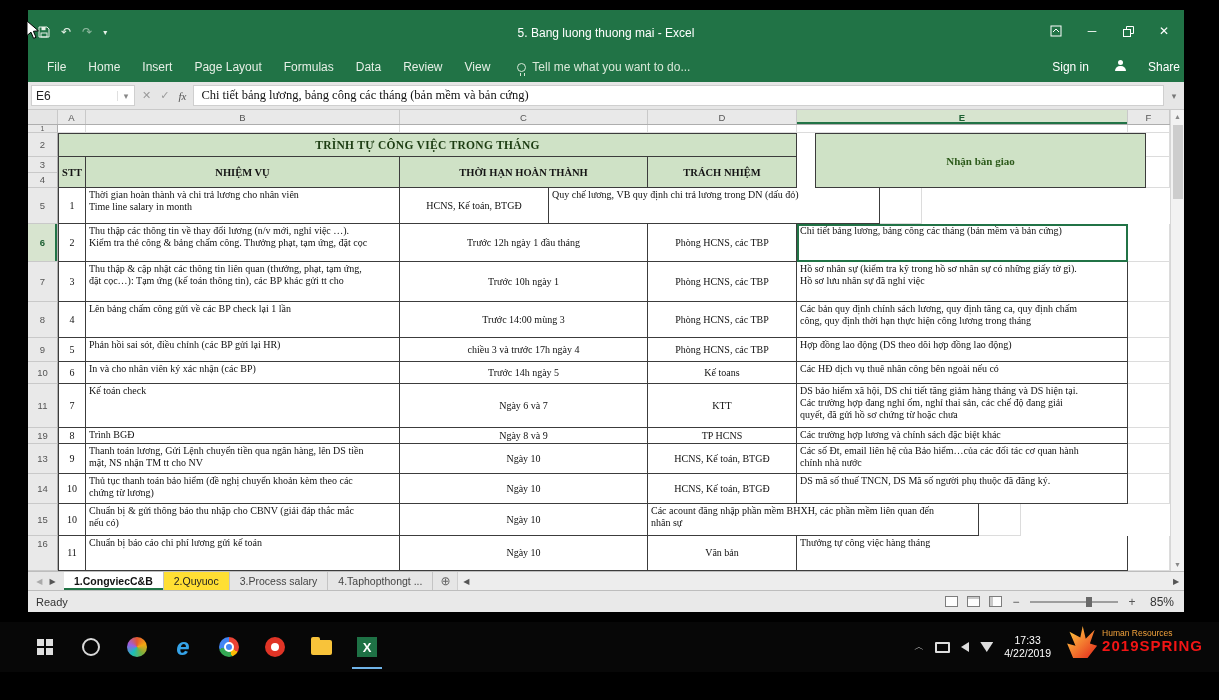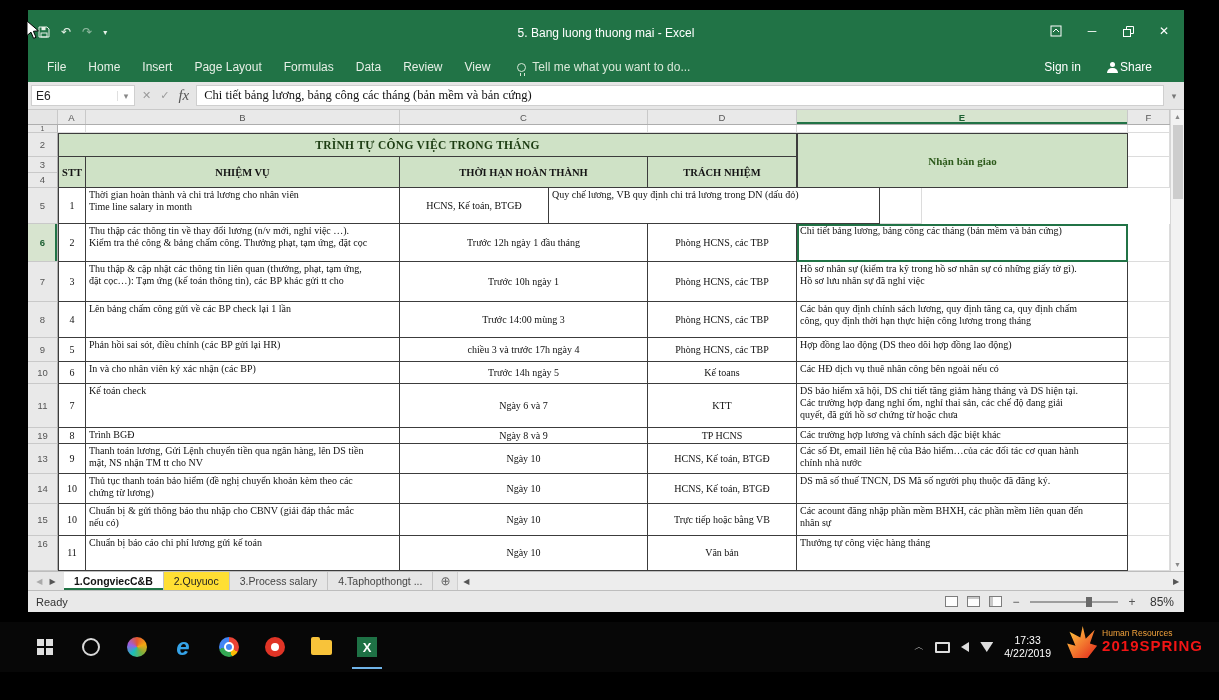--- a/index.html
+++ b/index.html
@@ -13,30 +13,30 @@
 .title{position:absolute;left:0;right:0;top:16px;text-align:center;font-size:12px;color:#fff}
 .wctrl{position:absolute;right:2px;top:8px;display:flex;align-items:center}
 .wbtn{width:36px;height:26px;display:flex;align-items:center;justify-content:center;color:#fff;font-size:12px}
 .tabsrow{height:30px;background:#217346;display:flex;align-items:center;color:#e6efe6;font-size:12px;flex:0 0 auto;padding-left:8px}
 .rtab{padding:0 11px;line-height:30px;cursor:default}
 .tellme{display:flex;align-items:center;gap:6px;margin-left:16px;color:#d8e8d8}
 .bulb{width:9px;height:9px;border:1px solid #d8e8d8;border-radius:50%;position:relative}
 .bulb:after{content:"";position:absolute;left:2px;top:9px;width:3px;height:3px;border-left:1px solid #d8e8d8;border-right:1px solid #d8e8d8}
 .rspacer{flex:1}
 .signin{margin-right:26px;color:#fff}
-.share{display:flex;align-items:center;gap:2px;margin-right:32px;color:#fff}
+.share{display:flex;align-items:flex-start;gap:22px;margin-right:4px;color:#fff}
 .person{width:11px;height:11px;position:relative}
 .person:before{content:"";position:absolute;left:3px;top:0;width:5px;height:5px;border-radius:50%;background:#fff}
 .person:after{content:"";position:absolute;left:0;top:6px;width:11px;height:5px;border-radius:5px 5px 0 0;background:#fff}
 
 .fbar{height:28px;background:#e6e6e6;display:flex;align-items:center;flex:0 0 auto;border-bottom:1px solid #c9c9c9;font-size:12px;color:#444}
 .namebox{width:104px;height:21px;background:#fff;border:1px solid #cfcfcf;margin-left:3px;display:flex;align-items:center;padding-left:4px;color:#222}
 .nbdd{margin-left:auto;width:17px;text-align:center;color:#888;font-size:9px;border-left:1px solid #e0e0e0}
 .fxbtns{display:flex;align-items:center;color:#9a9a9a;padding:0 7px;gap:9px;font-size:11px}
-.fxlabel{font-style:italic;font-family:"Liberation Serif",serif;color:#555;font-size:15px}
+.fxlabel{font-style:italic;font-family:"Liberation Serif",serif;color:#555;font-size:11px}
 .ffield{flex:1;height:21px;background:#fff;border:1px solid #cfcfcf;display:flex;align-items:center;padding-left:7px;font-family:"Liberation Serif",serif;font-size:12.5px;color:#111;white-space:nowrap;overflow:hidden}
 .fdd{width:20px;text-align:center;color:#777;font-size:9px}
 
 .gridwrap{flex:1;display:flex;flex-direction:column;min-height:0;position:relative;background:#fff}
 .colhead{height:15px;display:flex;flex:0 0 auto;background:#e9e9e9;border-bottom:1px solid #aeaeae;font-size:9.5px;color:#555}
 .ch{display:flex;align-items:center;justify-content:center;border-right:1px solid #c9c9c9;height:100%}
 .corner{width:30px;background:#e5e5e5}
 .wA{width:28px}.wB{width:314px}.wC{width:248px}.wD{width:149px}.wE{width:331px}.wF{width:42px}
 .ch.hl{background:#d7e4cf;box-shadow:inset 0 -2px 0 #217346;color:#1d6033;font-weight:bold}
 .rowsarea{flex:1;min-height:0;overflow:hidden}
@@ -46,21 +46,21 @@
 .rnum.twin{flex-direction:column;align-items:stretch;padding:0}
 .rnum.twin span{flex:1;display:flex;align-items:center;justify-content:center}
 .rnum.twin span:first-child{border-bottom:1px solid #c9c9c9}
 .ec{border-right:1px solid #dcdcdc;border-bottom:1px solid #dcdcdc}
 .fc{border-right:1px solid #dcdcdc;border-bottom:1px solid #dcdcdc;background:#fff}
 .thead{position:relative}
 .titlecell{width:739px;border:1px solid #3c3c3c;background:#cfe2c6;display:flex;align-items:center;justify-content:center;font-family:"Liberation Serif",serif;font-weight:bold;font-size:11.5px;color:#1c3c12;letter-spacing:.3px}
 .hc{background:#cfe2c6;font-weight:bold;font-family:"Liberation Serif",serif;font-size:10.5px;color:#141414;border-right:1px solid #3c3c3c;border-bottom:1px solid #3c3c3c;display:flex;align-items:center;justify-content:center;text-align:center}
 .hc.first{border-left:1px solid #3c3c3c}
 .espacer{width:331px}
-.ehead{position:absolute;left:769px;top:0;width:331px;height:55px;background:#cfe2c6;border:1px solid #3c3c3c;display:flex;align-items:center;justify-content:center;font-family:"Liberation Serif",serif;font-weight:bold;font-size:11px;color:#2d5a1b}
+.ehead{position:absolute;left:787px;top:0;width:331px;height:55px;background:#cfe2c6;border:1px solid #3c3c3c;display:flex;align-items:center;justify-content:center;font-family:"Liberation Serif",serif;font-weight:bold;font-size:11px;color:#2d5a1b}
 .tc{font-family:"Liberation Serif",serif;font-size:10px;color:#101010;border-right:1px solid #3c3c3c;border-bottom:1px solid #3c3c3c;padding:1px 3px;overflow:hidden;line-height:1.18}
 .tc.a{display:flex;align-items:center;justify-content:center;border-left:1px solid #3c3c3c;padding:0}
 .tc.b,.tc.e{white-space:pre-line}
 .tc.c,.tc.d{display:flex;align-items:center;justify-content:center;text-align:center;white-space:pre-line}
 .tc.c.leftal{justify-content:flex-start;text-align:left}
 .tc.selcell{outline:2px solid #217346;outline-offset:-2px}
 .vsb{position:absolute;top:0;right:0;bottom:0;width:14px;background:#f2f2f2;border-left:1px solid #d6d6d6;display:flex;flex-direction:column;align-items:center;font-size:7px;color:#888}
 .vsb .thumb{width:10px;height:74px;background:#cdcdcd;margin-top:2px}
 .vsb .arr{padding:3px 0}
 .vsb .arrb{margin-top:auto;padding:3px 0}
@@ -342,21 +342,20 @@
           <div class="tc e wE">DS mã số thuế TNCN, DS Mã số người phụ thuộc đã đăng ký.</div>
           <div class="fc wF"></div>
         </div>
 
         <div class="trow" style="height:32px">
           <div class="rnum">15</div>
           <div class="tc a wA">10</div>
           <div class="tc b wB">Chuẩn bị &amp; gửi thông báo thu nhập cho CBNV (giải đáp thắc mắc
 nếu có)</div>
           <div class="tc c wC">Ngày 10</div>
-          <div class="tc d wD">Trực tiếp hoặc bằng VB</div>
           <div class="tc e wE">Các acount đăng nhập phần mềm BHXH, các phần mềm liên quan đến
 nhân sự</div>
           <div class="fc wF"></div>
         </div>
 
         <div class="trow" style="height:35px">
           <div class="rnum" style="align-items:flex-start;padding-top:2px">16</div>
           <div class="tc a wA">11</div>
           <div class="tc b wB">Chuẩn bị báo cáo chi phí lương gửi kế toán</div>
           <div class="tc c wC">Ngày 10</div>

